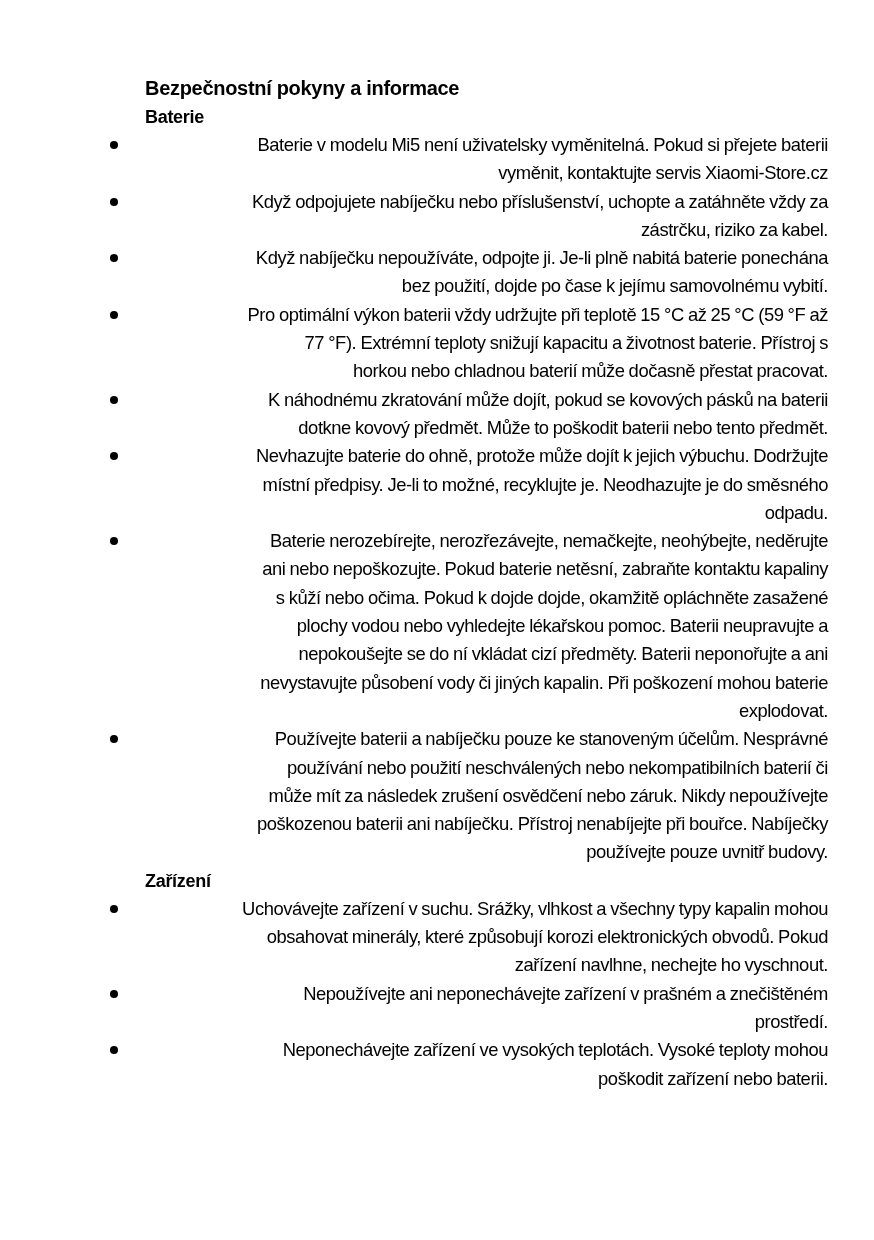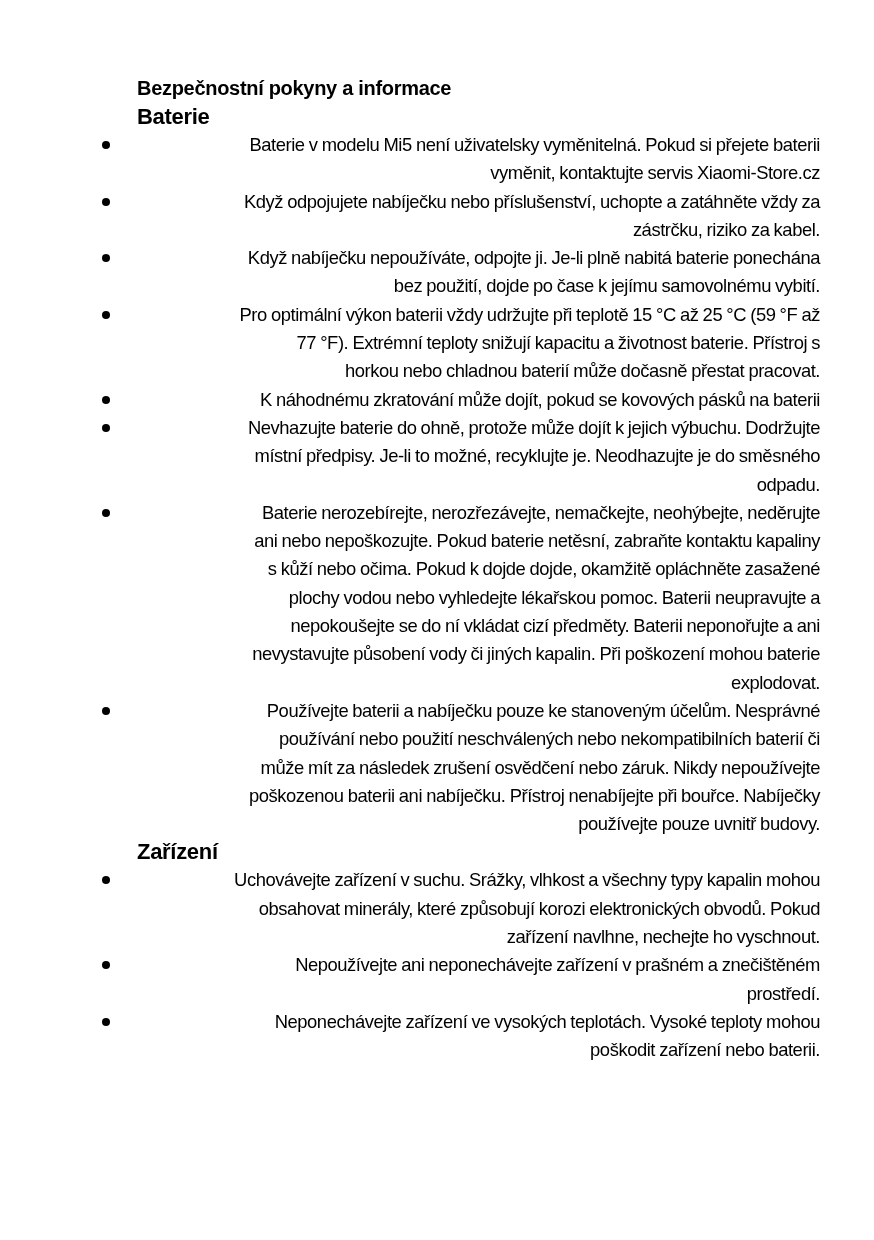--- a/index.html
+++ b/index.html
@@ -1,27 +1,27 @@
 <!DOCTYPE html>
 <html><head>
 <meta charset="utf-8">
 <style>
   html, body { margin: 0; padding: 0; background: #ffffff; }
   body {
     width: 874px; height: 1240px; position: relative; overflow: hidden;
     font-family: "Liberation Sans", sans-serif; color: #000;
   }
-  .page { position: absolute; left: 4px; top: 74px; width: 782px; padding-left: 34px; }
+  .page { position: absolute; left: 12px; top: 74px; width: 782px; padding-left: 34px; }
   .h1 {
     position: relative; margin-left: 99px; font-weight: bold;
     font-size: 20px; line-height: 28px; height: 29px; letter-spacing: -0.3px;
   }
   .h2 {
     position: relative; margin-left: 99px; font-weight: bold;
-    font-size: 22px; line-height: 28px; height: 28px; letter-spacing: -0.3px;
+    font-size: 18px; line-height: 28px; height: 28px; letter-spacing: -0.3px;
   }
   .item { position: relative; text-align: right; }
   .bullet {
     position: absolute; left: 62px; top: 0; width: 12px; height: 28px;
     display: flex; align-items: center; justify-content: center;
   }
   .bullet::before {
     content: ""; width: 8px; height: 8px; border-radius: 50%; background: #000; display: block;
   }
   .line {
@@ -54,20 +54,21 @@
       </div>
       <div class="item">
         <span class="bullet"></span>
         <span class="line">Pro optimální výkon baterii vždy udržujte při teplotě 15 °C až 25 °C (59 °F až</span>
         <span class="line">77 °F). Extrémní teploty snižují kapacitu a životnost baterie. Přístroj s</span>
         <span class="line">horkou nebo chladnou baterií může dočasně přestat pracovat.</span>
       </div>
       <div class="item">
         <span class="bullet"></span>
         <span class="line">K náhodnému zkratování může dojít, pokud se kovových pásků na baterii</span>
+        <span class="line">dotkne kovový předmět. Může to poškodit baterii nebo tento předmět.</span>
       </div>
       <div class="item">
         <span class="bullet"></span>
         <span class="line">Nevhazujte baterie do ohně, protože může dojít k jejich výbuchu. Dodržujte</span>
         <span class="line">místní předpisy. Je-li to možné, recyklujte je. Neodhazujte je do směsného</span>
         <span class="line">odpadu.</span>
       </div>
       <div class="item">
         <span class="bullet"></span>
         <span class="line">Baterie nerozebírejte, nerozřezávejte, nemačkejte, neohýbejte, neděrujte</span>

